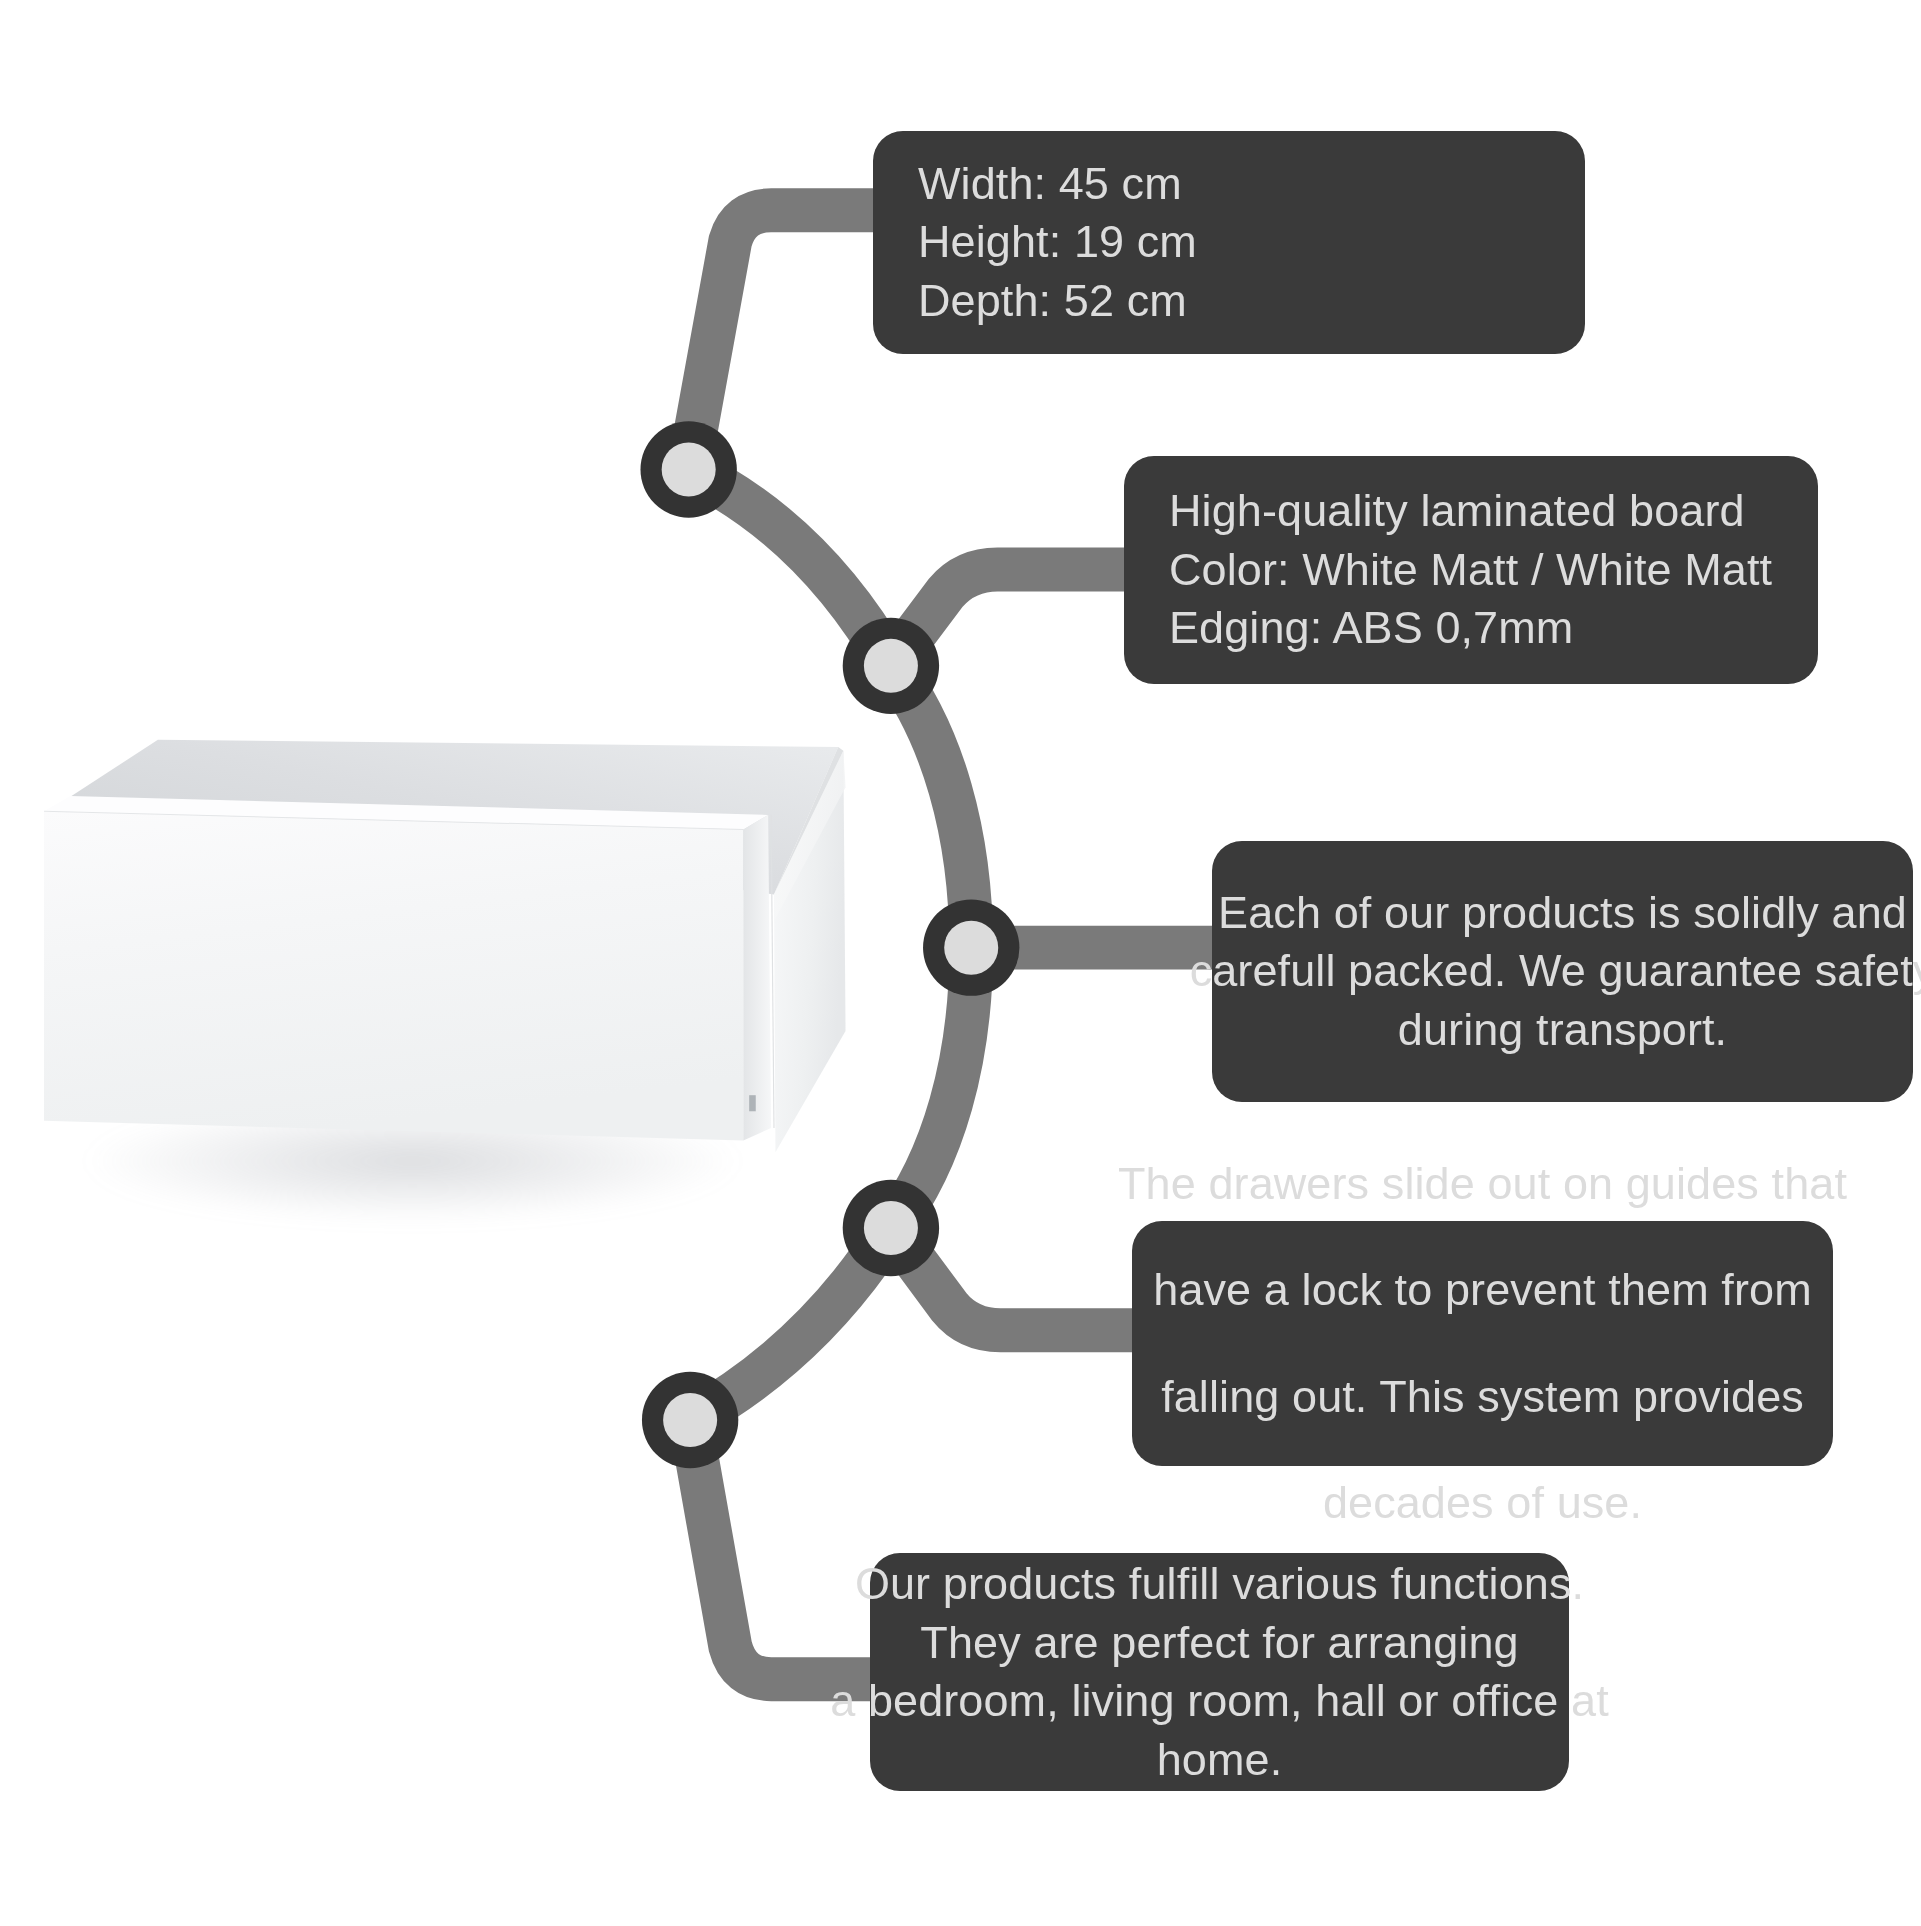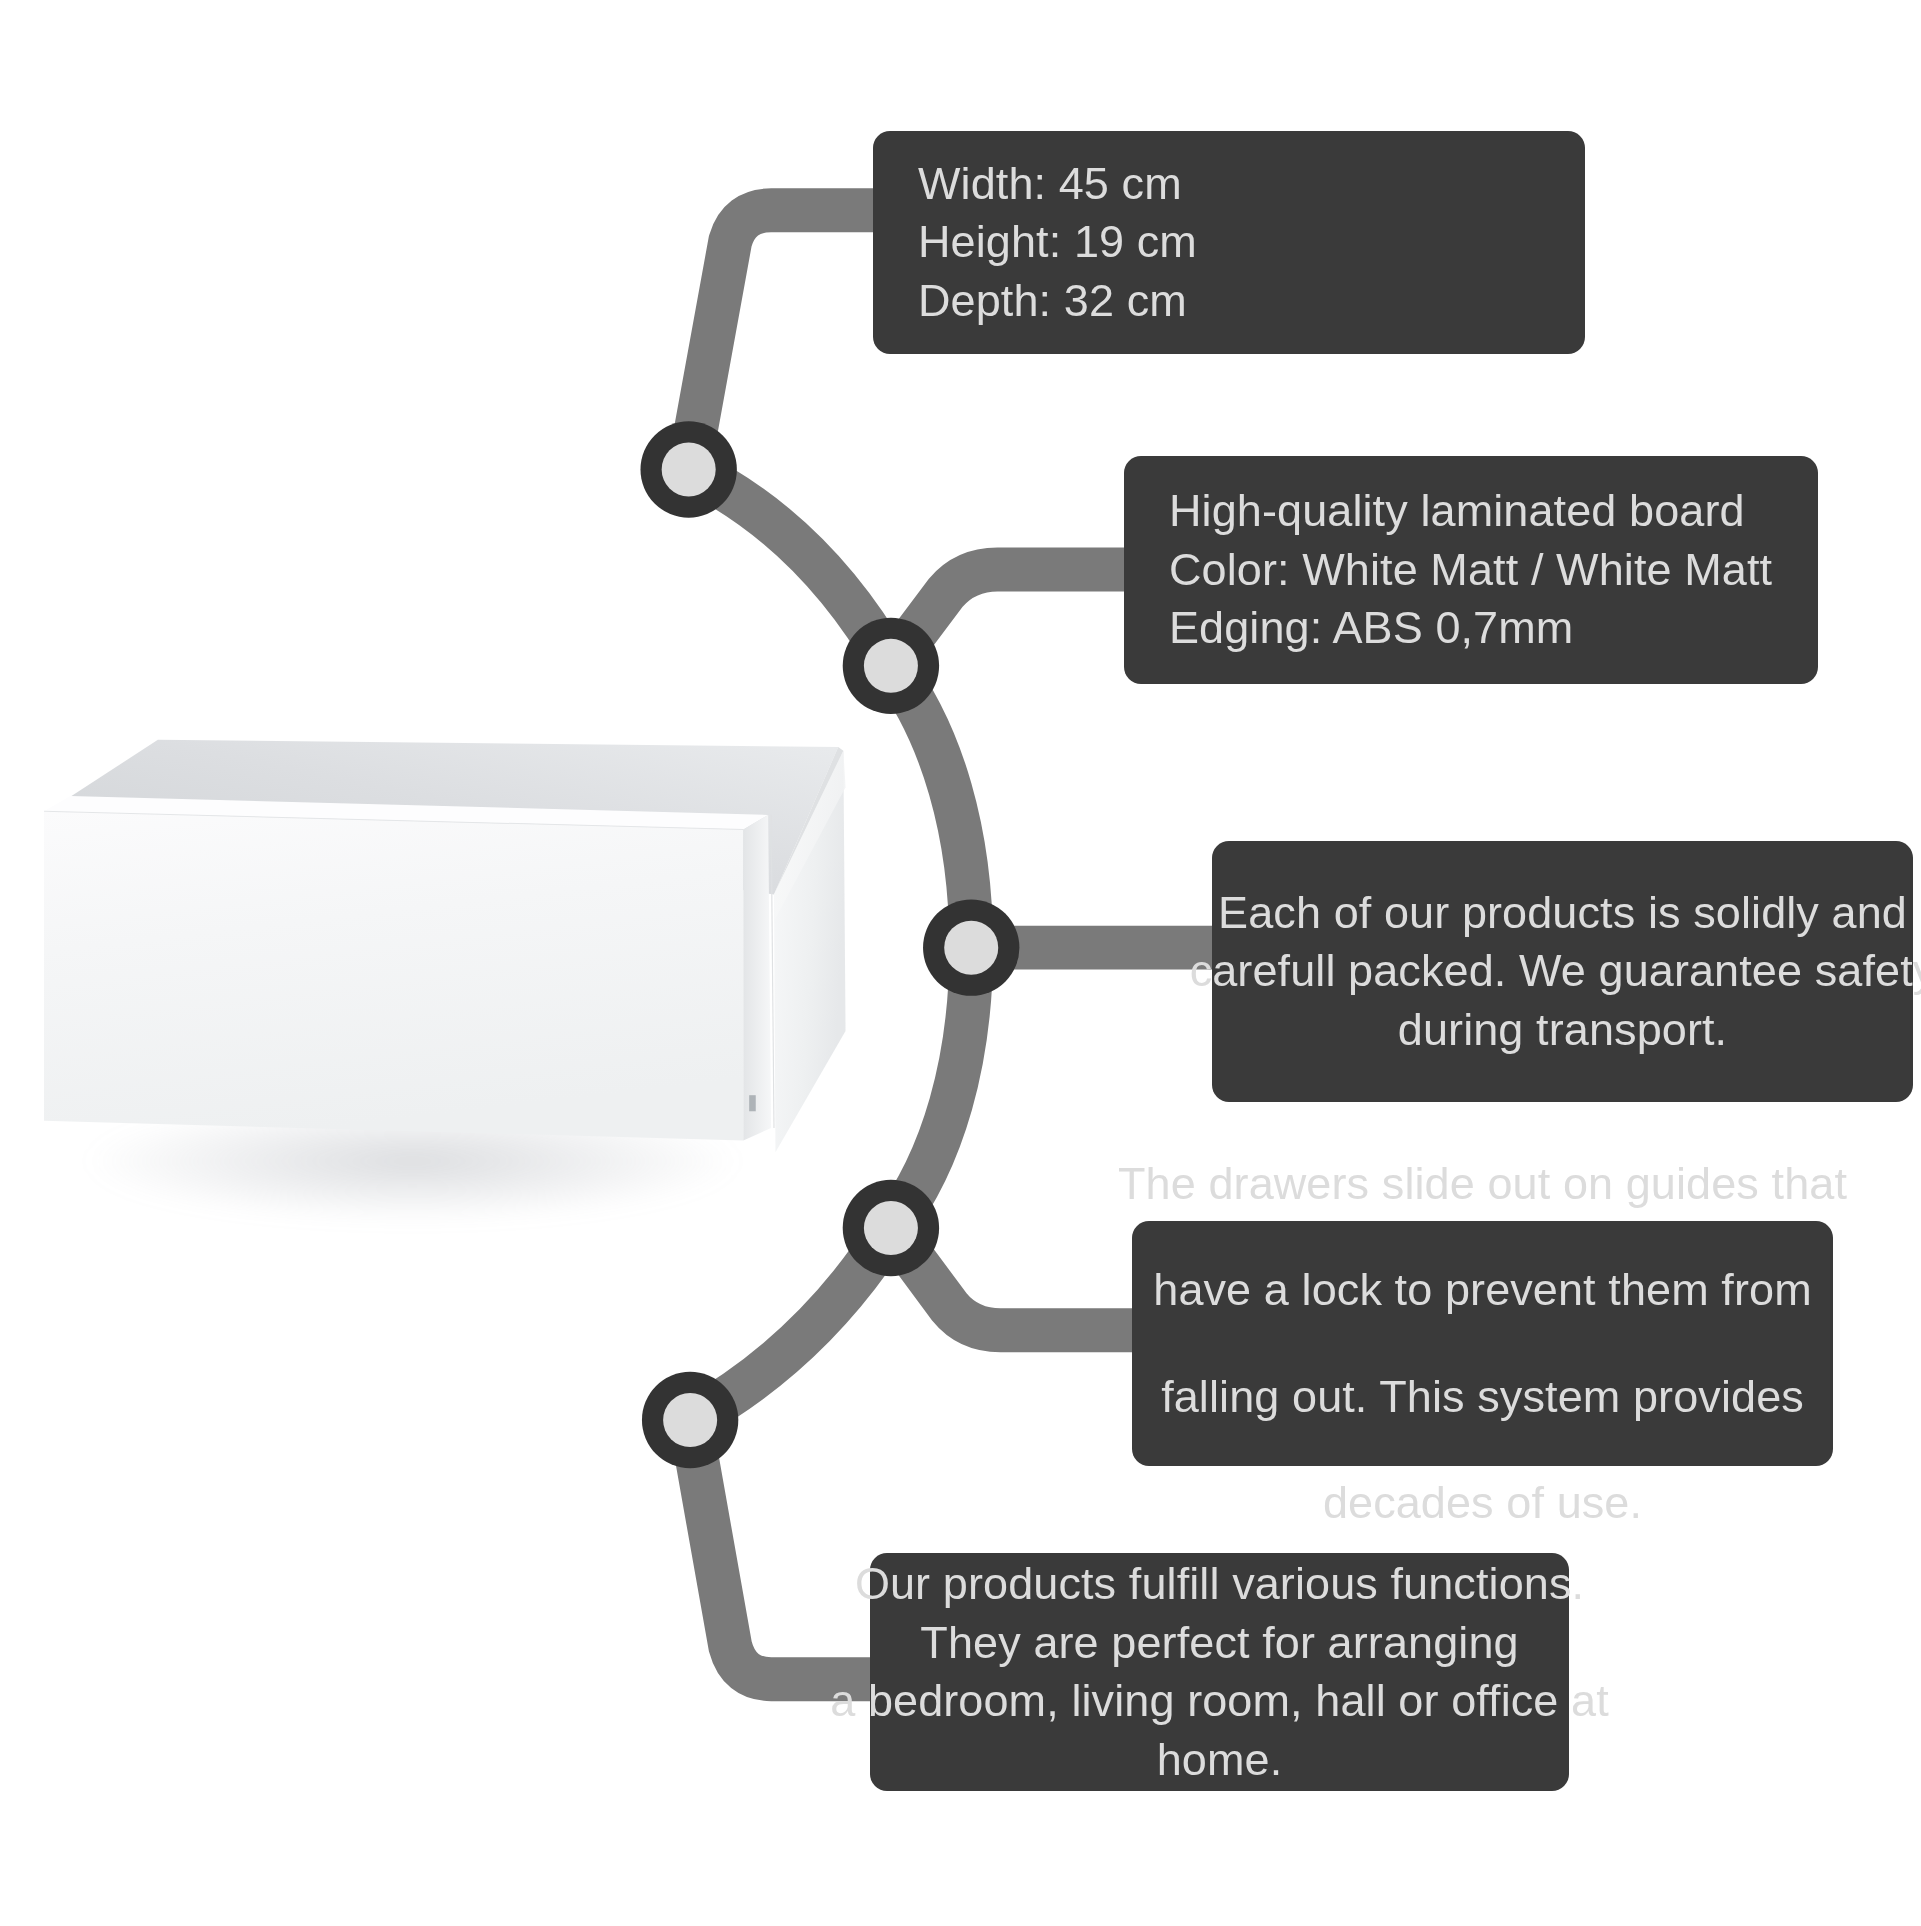--- a/index.html
+++ b/index.html
@@ -11,21 +11,21 @@
   }
   #stage{position:absolute;left:0;top:0;width:1922px;height:1926px;background:#fff;}
 
   
   #connector{position:absolute;left:0;top:0;width:1922px;height:1926px;}
 
   
   .info-box{
     position:absolute;
     background:#3a3a3a;
-    border-radius:17px;
+    border-radius:30px;
     color:#dcdcdc;
     box-sizing:border-box;
     display:flex;
     flex-direction:column;
     justify-content:center;
     font-size:45px;
     line-height:1.30;
     letter-spacing:0.1px;
     font-stretch:condensed;
   }
@@ -146,21 +146,21 @@
       <g>
         <circle cx="945" cy="1945" r="66" fill="#333333"></circle>
         <circle cx="945" cy="1945" r="37" fill="#dcdcdc"></circle>
       </g>
     </g>
   </svg>
 
   <div class="info-box align-left" id="box-1">
     <span class="ln">Width: 45 cm</span>
     <span class="ln">Height: 19 cm</span>
-    <span class="ln">Depth: 32 cm</span>
+    <span class="ln">Depth: 52 cm</span>
   </div>
 
   <div class="info-box align-left" id="box-2">
     <span class="ln">High-quality laminated board</span>
     <span class="ln">Color: White Matt / White Matt</span>
     <span class="ln">Edging: ABS 0,7mm</span>
   </div>
 
   <div class="info-box align-center" id="box-3">
     <span class="ln">Each of our products is solidly and</span>

